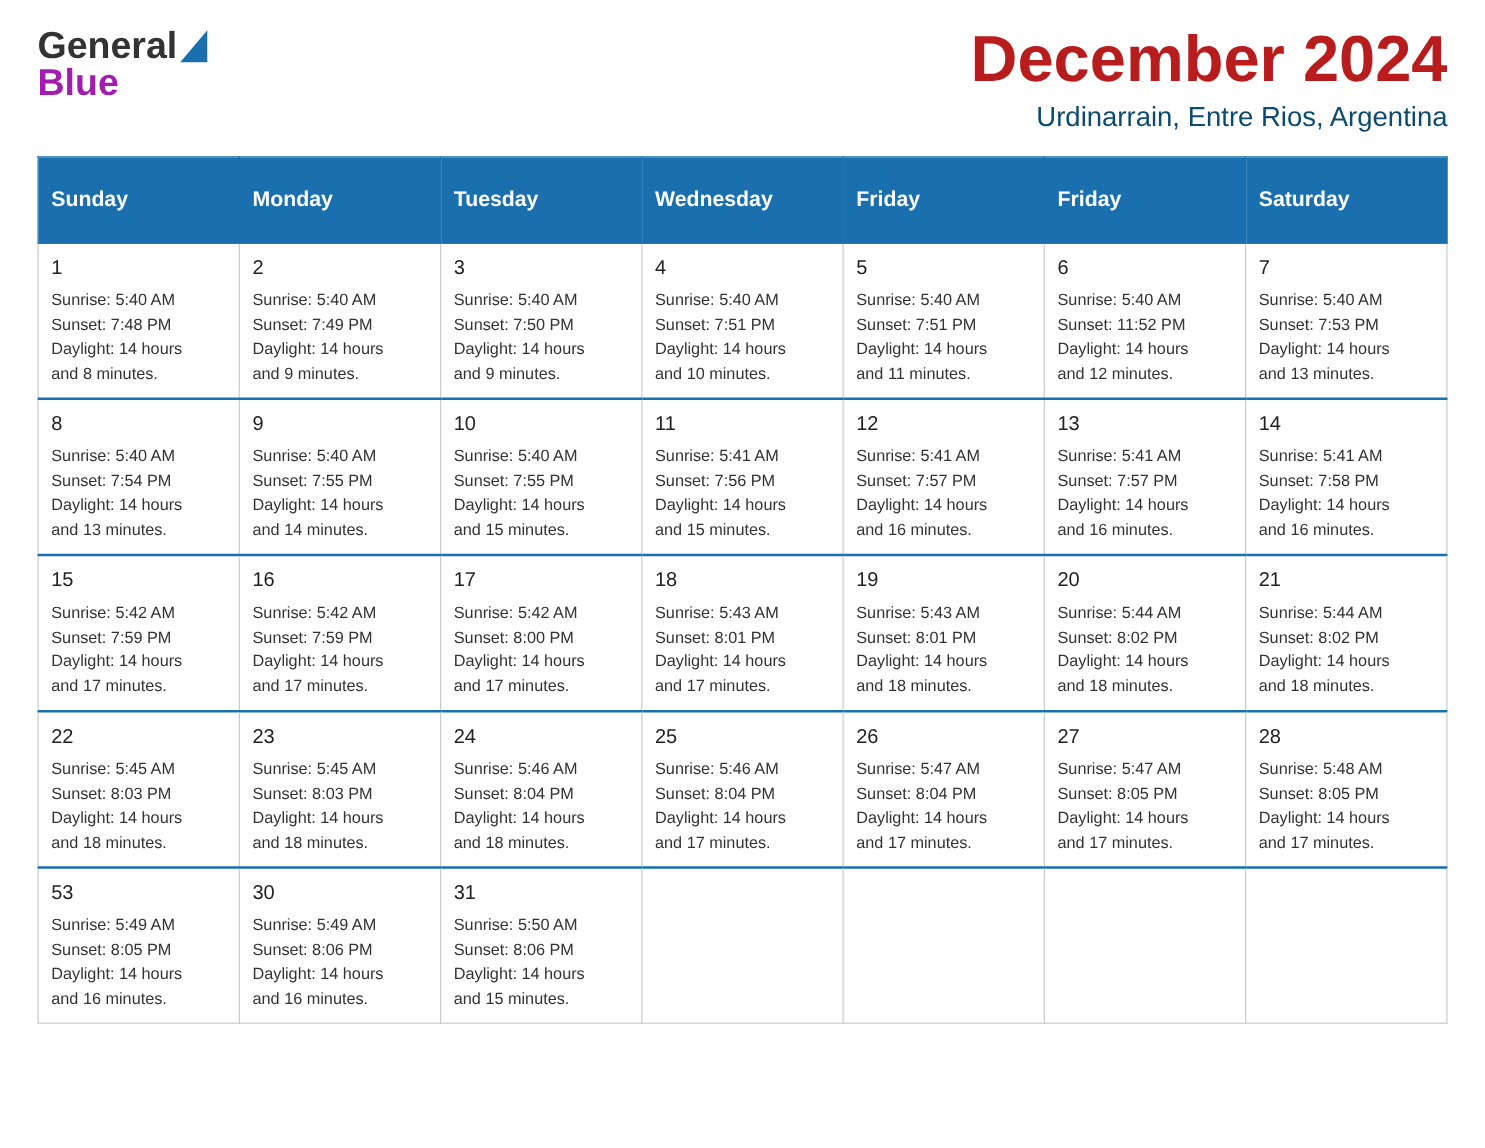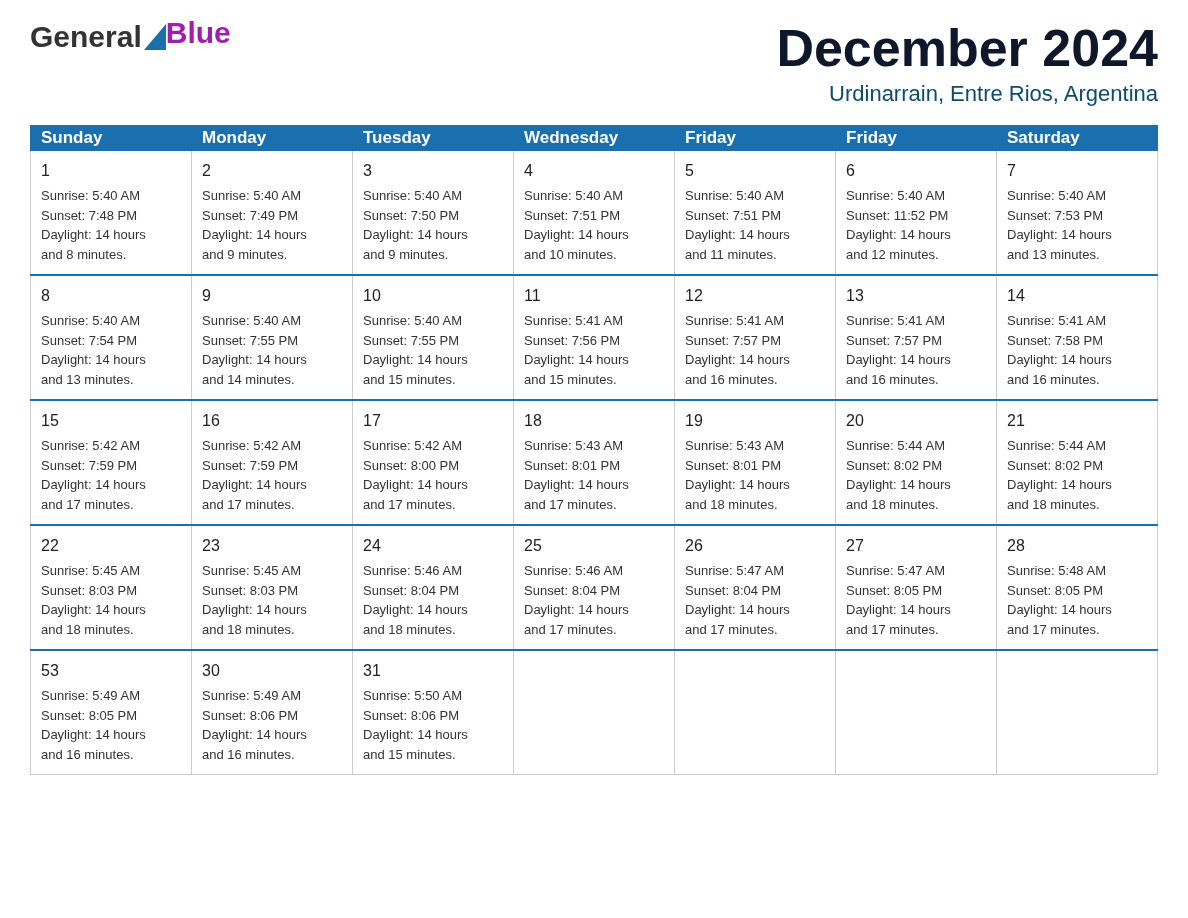--- a/index.html
+++ b/index.html
@@ -11,51 +11,51 @@
       padding: 20px 30px;
     }
     .header {
       display: flex;
       justify-content: space-between;
       align-items: flex-start;
       margin-bottom: 18px;
     }
     .logo-wrapper {
       display: flex;
-      flex-direction: row;
+      flex-direction: column;
     }
     .logo-line1 {
       display: flex;
       align-items: center;
     }
     .title-section {
       text-align: right;
     }
     .calendar-title {
       font-size: 52px;
       font-weight: bold;
-      color: #0f172a;
+      color: #b91c1c;
       line-height: 1.1;
     }
     .calendar-subtitle {
       font-size: 22px;
       color: #0c4a6e;
       margin-top: 4px;
     }
     table {
       width: 100%;
       border-collapse: collapse;
       table-layout: fixed;
     }
     thead tr th {
       background-color: #1a6faf;
       color: #fff;
       font-size: 17px;
       font-weight: bold;
-      padding: 2px 10px;
+      padding: 24px 10px;
       text-align: left;
       border: 1px solid #1a6faf;
     }
     tbody tr td {
       vertical-align: top;
       padding: 8px 10px 10px 10px;
       border: 1px solid #ccc;
       min-height: 90px;
       font-size: 13px;
       color: #333;

